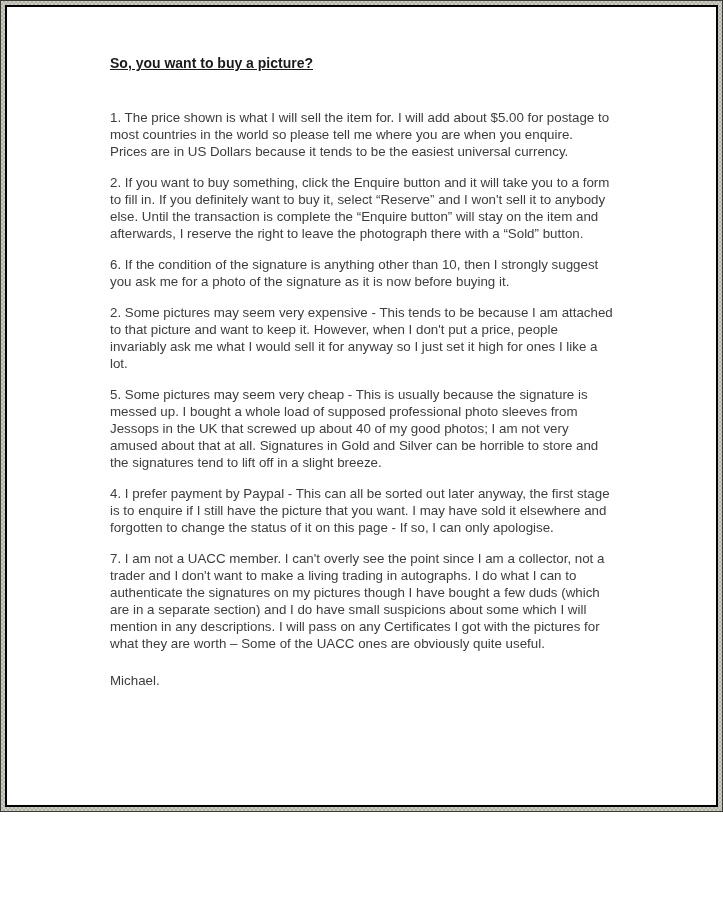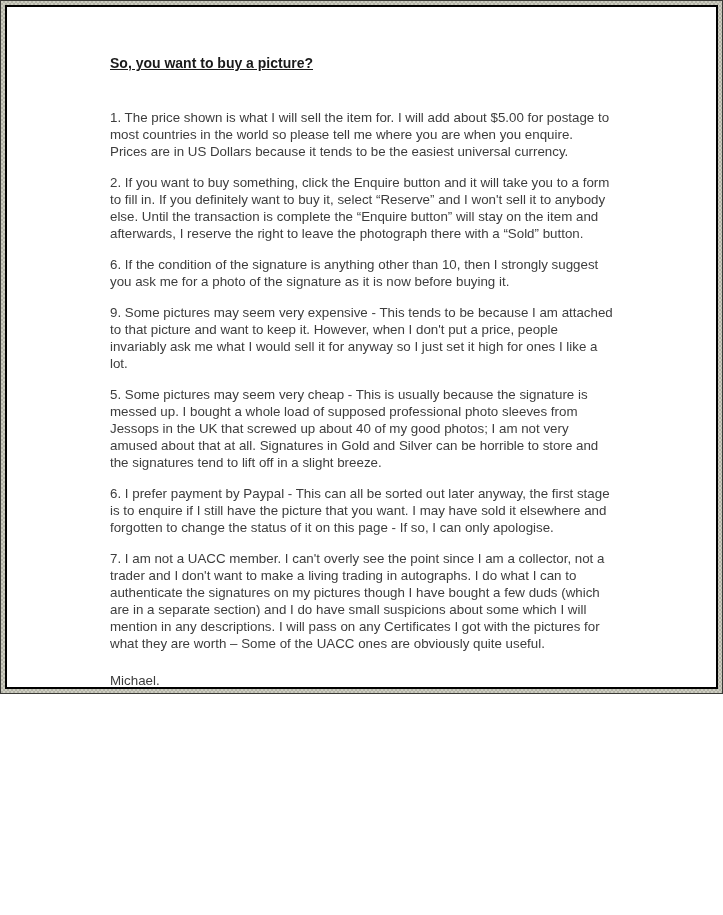--- a/index.html
+++ b/index.html
@@ -3,21 +3,21 @@
 <meta charset="utf-8">
 <style>
   html, body {
     margin: 0;
     padding: 0;
     background: #ffffff;
   }
   .frame-outer {
     box-sizing: border-box;
     width: 723px;
-    height: 694px;
+    height: 812px;
     background: #3a3a36;
     padding: 1px;
   }
   .frame-texture {
     box-sizing: border-box;
     width: 100%;
     height: 100%;
     padding: 4px;
     background: repeating-conic-gradient(#b3b3a7 0% 25%, #cdcdc1 0% 50%) 0 0 / 4px 4px;
   }
@@ -56,22 +56,22 @@
 
 <div class="frame-outer">
   <div class="frame-texture">
     <div class="page">
 
       <h1 class="doc-title">So, you want to buy a picture?</h1>
 
       <p class="para">1. The price shown is what I will sell the item for. I will add about $5.00 for postage to most countries in the world so please tell me where you are when you enquire. Prices are in US Dollars because it tends to be the easiest universal currency.</p>
       <p class="para">2. If you want to buy something, click the Enquire button and it will take you to a form to fill in. If you definitely want to buy it, select “Reserve” and I won't sell it to anybody else. Until the transaction is complete the “Enquire button” will stay on the item and afterwards, I reserve the right to leave the photograph there with a “Sold” button.</p>
       <p class="para">6. If the condition of the signature is anything other than 10, then I strongly suggest you ask me for a photo of the signature as it is now before buying it.</p>
-      <p class="para">9. Some pictures may seem very expensive - This tends to be because I am attached to that picture and want to keep it. However, when I don't put a price, people invariably ask me what I would sell it for anyway so I just set it high for ones I like a lot.</p>
+      <p class="para">2. Some pictures may seem very expensive - This tends to be because I am attached to that picture and want to keep it. However, when I don't put a price, people invariably ask me what I would sell it for anyway so I just set it high for ones I like a lot.</p>
       <p class="para">5. Some pictures may seem very cheap - This is usually because the signature is messed up. I bought a whole load of supposed professional photo sleeves from Jessops in the UK that screwed up about 40 of my good photos; I am not very amused about that at all. Signatures in Gold and Silver can be horrible to store and the signatures tend to lift off in a slight breeze.</p>
-      <p class="para">6. I prefer payment by Paypal - This can all be sorted out later anyway, the first stage is to enquire if I still have the picture that you want. I may have sold it elsewhere and forgotten to change the status of it on this page - If so, I can only apologise.</p>
+      <p class="para">4. I prefer payment by Paypal - This can all be sorted out later anyway, the first stage is to enquire if I still have the picture that you want. I may have sold it elsewhere and forgotten to change the status of it on this page - If so, I can only apologise.</p>
       <p class="para">7. I am not a UACC member. I can't overly see the point since I am a collector, not a trader and I don't want to make a living trading in autographs. I do what I can to authenticate the signatures on my pictures though I have bought a few duds (which are in a separate section) and I do have small suspicions about some which I will mention in any descriptions. I will pass on any Certificates I got with the pictures for what they are worth – Some of the UACC ones are obviously quite useful.</p>
 
       <p class="signature">Michael.</p>
 
     </div>
   </div>
 </div>
 
 </body></html>

